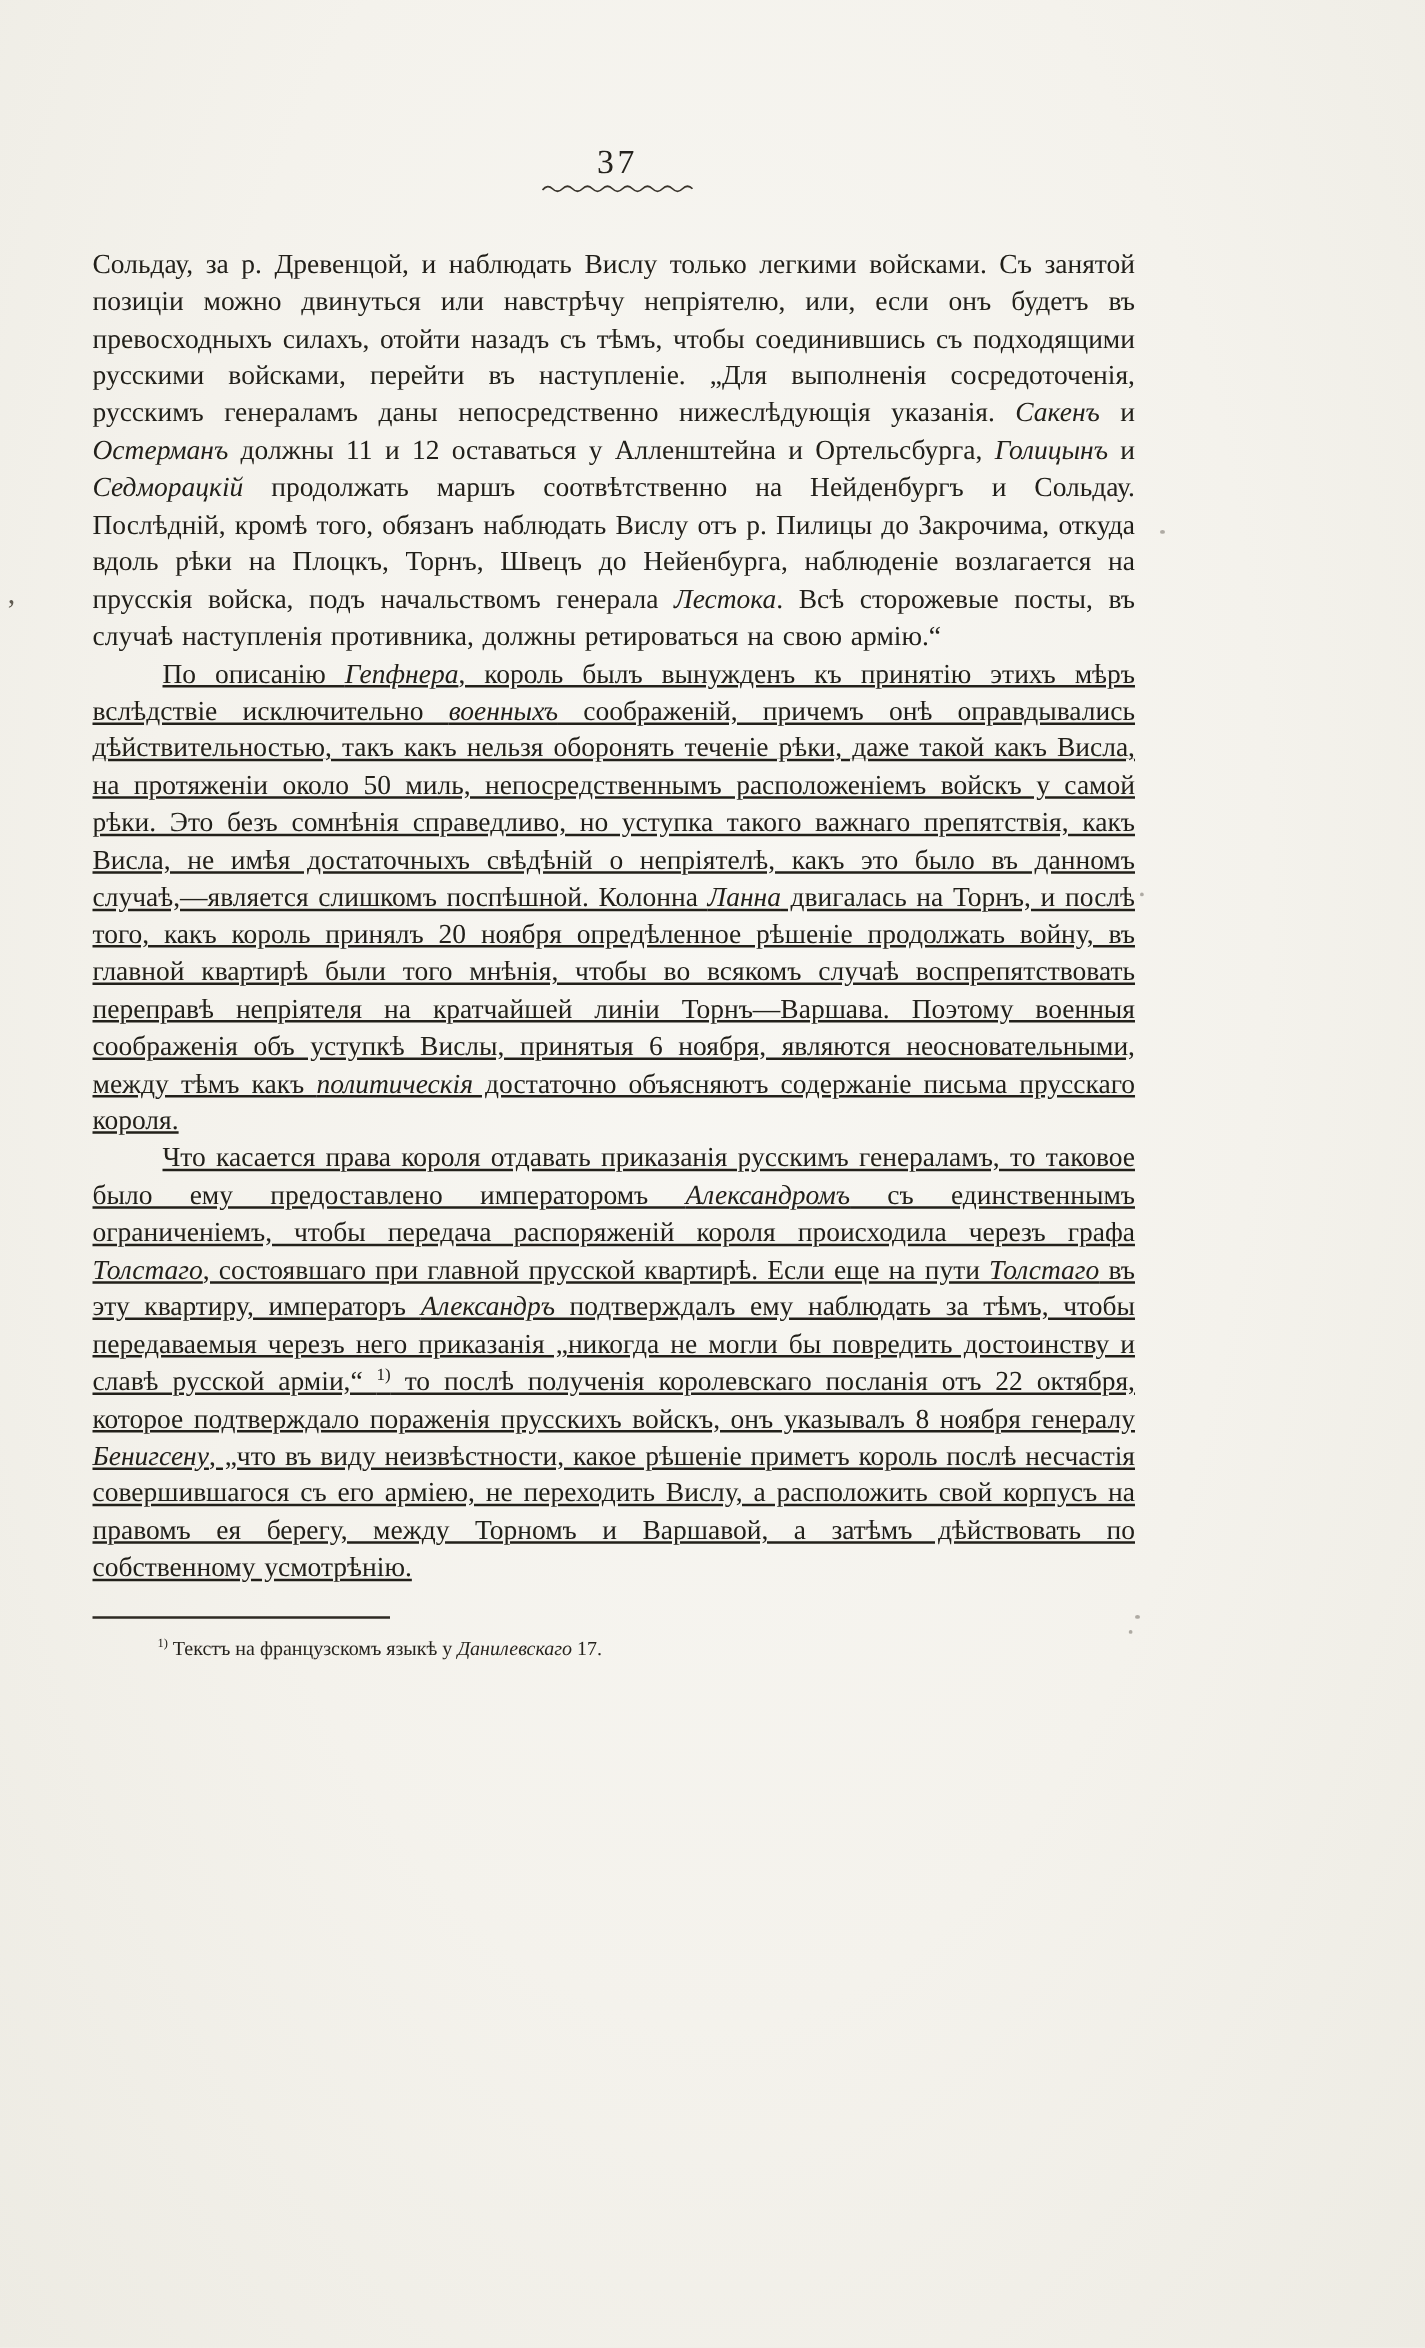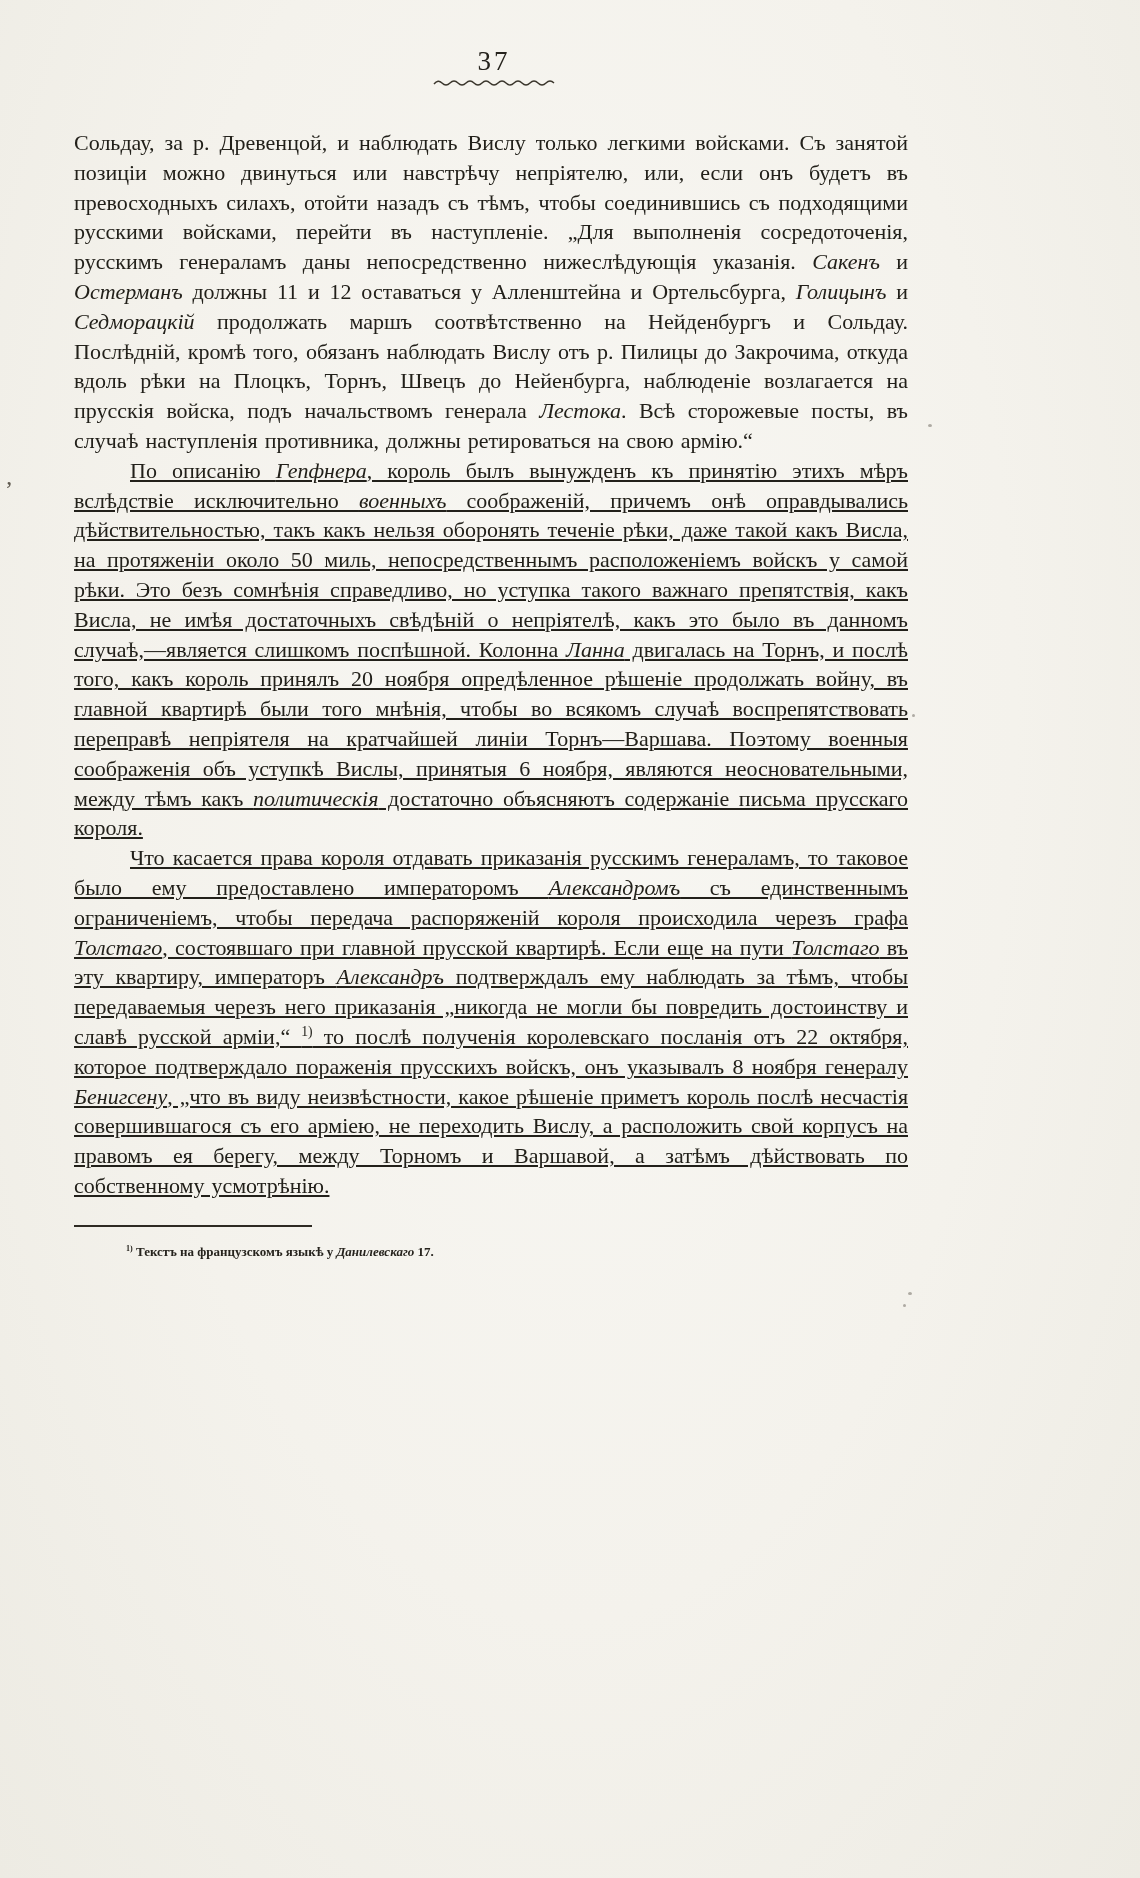--- a/index.html
+++ b/index.html
@@ -13,21 +13,21 @@
     overflow: hidden;
     font-family: "Liberation Serif", "DejaVu Serif", serif;
     background: #f1efe9;
   }
   .page {
     position: absolute;
     inset: 0;
     background: radial-gradient(ellipse at 50% 38%, #f8f7f3 0%, #f4f2ec 55%, #edebe3 100%);
     color: #211e19;
     box-sizing: border-box;
-    padding-top: 46px;
+    padding-top: 114px;
   }
   .page-header {
     text-align: center;
     margin-bottom: 16px;
   }
   .page-header-inner {
     display: inline-block;
     transform: translateX(-76px);
     text-align: center;
   }
@@ -66,25 +66,24 @@
   }
   .footnote-rule {
     margin: 24px 0 0 74px;
     width: 238px;
     height: 0;
     border-top: 2.5px solid #2e2a23;
   }
   .footnote {
     margin: 12px 0 0 74px;
     width: 834px;
-    font-size: 13px;
+    font-size: 16px;
     line-height: 26px;
     text-indent: 52px;
     color: #26231d;
-    font-weight: bold;
   }
   .artifact-mark {
     position: absolute;
     left: 5px;
     top: 476px;
     font-size: 24px;
     color: #464036;
     opacity: 0.85;
   }
   .speck {

